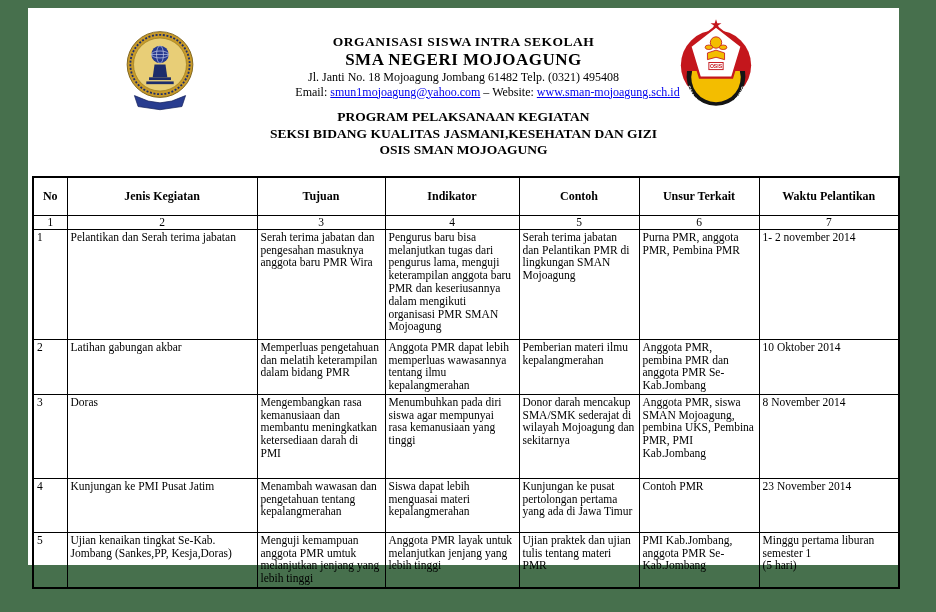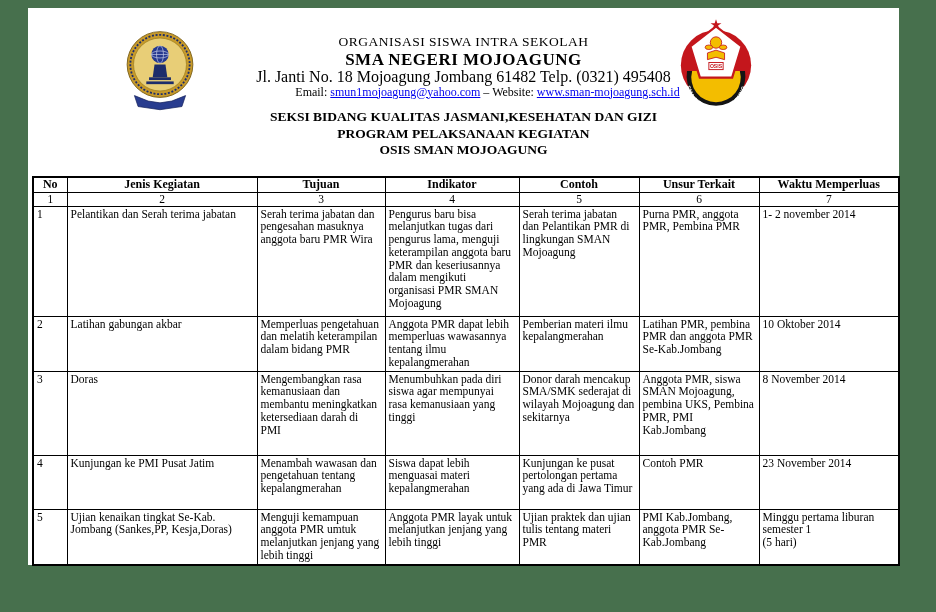--- a/index.html
+++ b/index.html
@@ -11,40 +11,40 @@
     overflow:hidden;
     position:relative;
   }
   .page {
     position:absolute; left:28px; top:8px;
     width:871px; height:557px;
     background:#ffffff;
   }
   
   .lh-text { position:absolute; top:26px; left:0; right:0; text-align:center; }
-  .org1 { font-size:13.5px; font-weight:normal; line-height:16px; letter-spacing:0.5px; }
+  .org1 { font-size:13.5px; font-weight:bold; line-height:16px; letter-spacing:0.5px; }
   .org2 { font-size:17px;   font-weight:bold; line-height:20px; letter-spacing:0.5px; }
-  .addr { font-size:16px; line-height:14.5px; }
+  .addr { font-size:12px; line-height:14.5px; }
   .contact { font-size:12px; line-height:14.5px;padding-left:48px; }
   .contact a { color:#0000EE; text-decoration:underline; cursor:pointer; }
   .logo { position:absolute; }
   .logo-school { left:95px;  top:20px; width:74px; height:84px; }
   .logo-osis   { left:650px; top:8px;  width:76px; height:92px; }
   
   .doc-title { position:absolute; top:101px; left:0; right:0; text-align:center;
                font-size:13.5px; font-weight:bold; line-height:16.5px; }
   
   table.program {
     position:absolute; top:168px; left:4px;
     width:866px; border-collapse:collapse; table-layout:fixed;
     font-size:11.5px; line-height:12.8px;
   }
   table.program, table.program th, table.program td { border:1px solid #000; }
   table.program { border-width:2px; }
-  th { font-size:12px; font-weight:bold; text-align:center; padding:0 2px; height:15px; }
+  th { font-size:12px; font-weight:bold; text-align:center; padding:12px 2px; height:15px; }
   tr.colnums td { text-align:center; height:14px; padding:0; font-size:11.5px; }
   td { vertical-align:top; text-align:left; padding:1px 4px 1px 3px; white-space:pre-line; }
   tr.r1 { height:110px; } tr.r2 { height:55px; } tr.r3 { height:84px; }
   tr.r4 { height:54px; }  tr.r5 { height:56px; }
 </style>
 </head>
 <body>
 
 <div class="page">
 
@@ -90,22 +90,22 @@
 
     <defs>
         <path id="osisArc" d="M 9.5 59 A 31.5 31.5 0 1 0 70.5 59"></path>
       </defs>
     <text font-size="5.6" font-family="Liberation Sans, sans-serif" font-weight="bold" fill="#ffffff" letter-spacing="0.6">
       <textPath href="#osisArc" startOffset="50%" text-anchor="middle">SMA NEGERI MOJOAGUNG</textPath>
     </text>
   </svg>
 
   <div class="doc-title">
+    <div>PROGRAM PELAKSANAAN KEGIATAN</div>
     <div>SEKSI BIDANG KUALITAS JASMANI,KESEHATAN DAN GIZI</div>
-    <div>PROGRAM PELAKSANAAN KEGIATAN</div>
     <div>OSIS SMAN MOJOAGUNG</div>
   </div>
 
   <table class="program">
     <colgroup>
       <col style="width:34px">
         <col style="width:190px">
         <col style="width:128px">
         <col style="width:134px">
       <col style="width:120px">
@@ -113,21 +113,21 @@
         <col style="width:140px">
     </colgroup>
     <tbody>
         <tr>
       <th>No</th>
       <th>Jenis Kegiatan</th>
       <th>Tujuan</th>
       <th>Indikator</th>
       <th>Contoh</th>
       <th>Unsur Terkait</th>
-      <th>Waktu Memperluas</th>
+      <th>Waktu Pelantikan</th>
     </tr>
     <tr class="colnums">
       <td>1</td>
       <td>2</td>
       <td>3</td>
       <td>4</td>
       <td>5</td>
       <td>6</td>
       <td>7</td>
     </tr>
@@ -139,21 +139,21 @@
       <td>Serah terima jabatan dan Pelantikan PMR di lingkungan SMAN Mojoagung</td>
       <td>Purna PMR, anggota PMR, Pembina PMR</td>
       <td>1- 2 november 2014</td>
     </tr>
     <tr class="r2">
       <td>2</td>
       <td>Latihan gabungan akbar</td>
       <td>Memperluas pengetahuan dan melatih keterampilan dalam bidang PMR</td>
       <td>Anggota PMR dapat lebih memperluas wawasannya tentang ilmu kepalangmerahan</td>
       <td>Pemberian materi ilmu kepalangmerahan</td>
-      <td>Latihan PMR, pembina PMR dan anggota PMR Se-Kab.Jombang</td>
+      <td>Anggota PMR, pembina PMR dan anggota PMR Se-Kab.Jombang</td>
       <td>10 Oktober 2014</td>
     </tr>
     <tr class="r3">
       <td>3</td>
       <td>Doras</td>
       <td>Mengembangkan rasa kemanusiaan dan membantu meningkatkan ketersediaan darah di PMI</td>
       <td>Menumbuhkan pada diri siswa agar mempunyai rasa kemanusiaan yang tinggi</td>
       <td>Donor darah mencakup SMA/SMK sederajat di wilayah Mojoagung dan sekitarnya</td>
       <td>Anggota PMR, siswa SMAN Mojoagung, pembina UKS, Pembina PMR, PMI Kab.Jombang</td>
       <td>8 November 2014</td>

